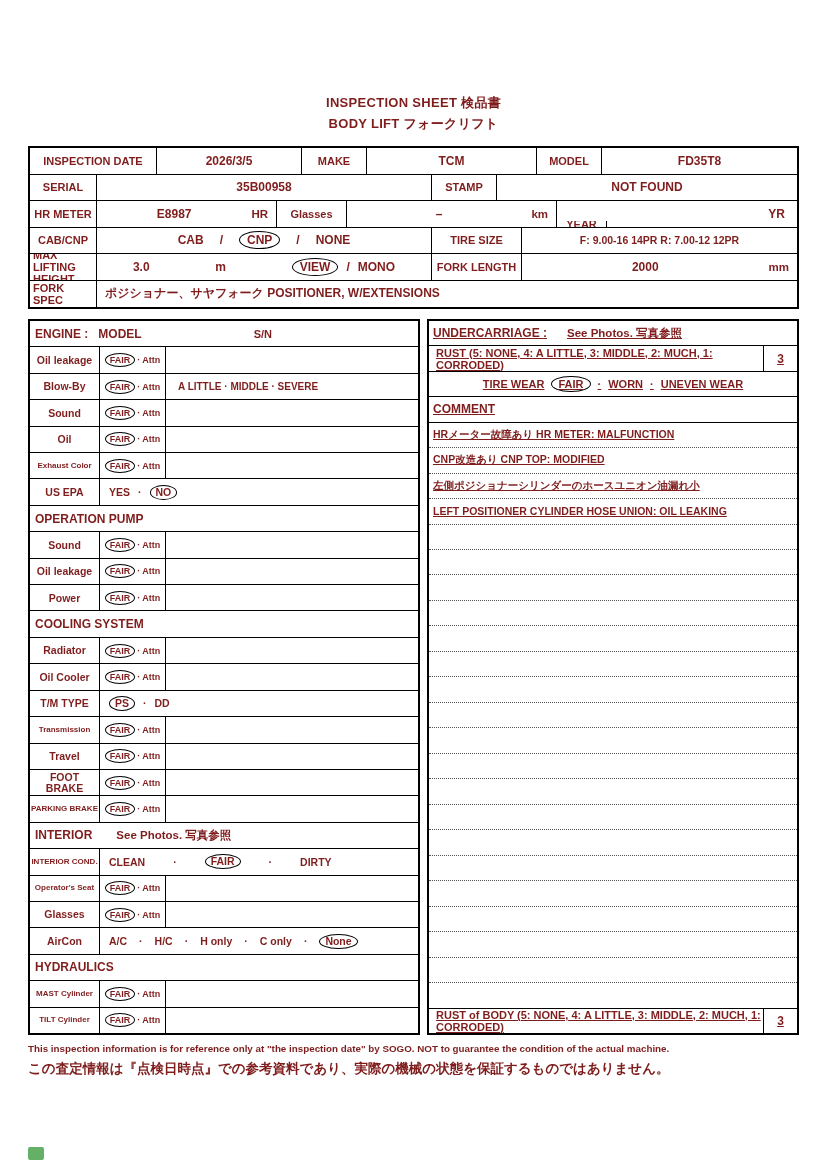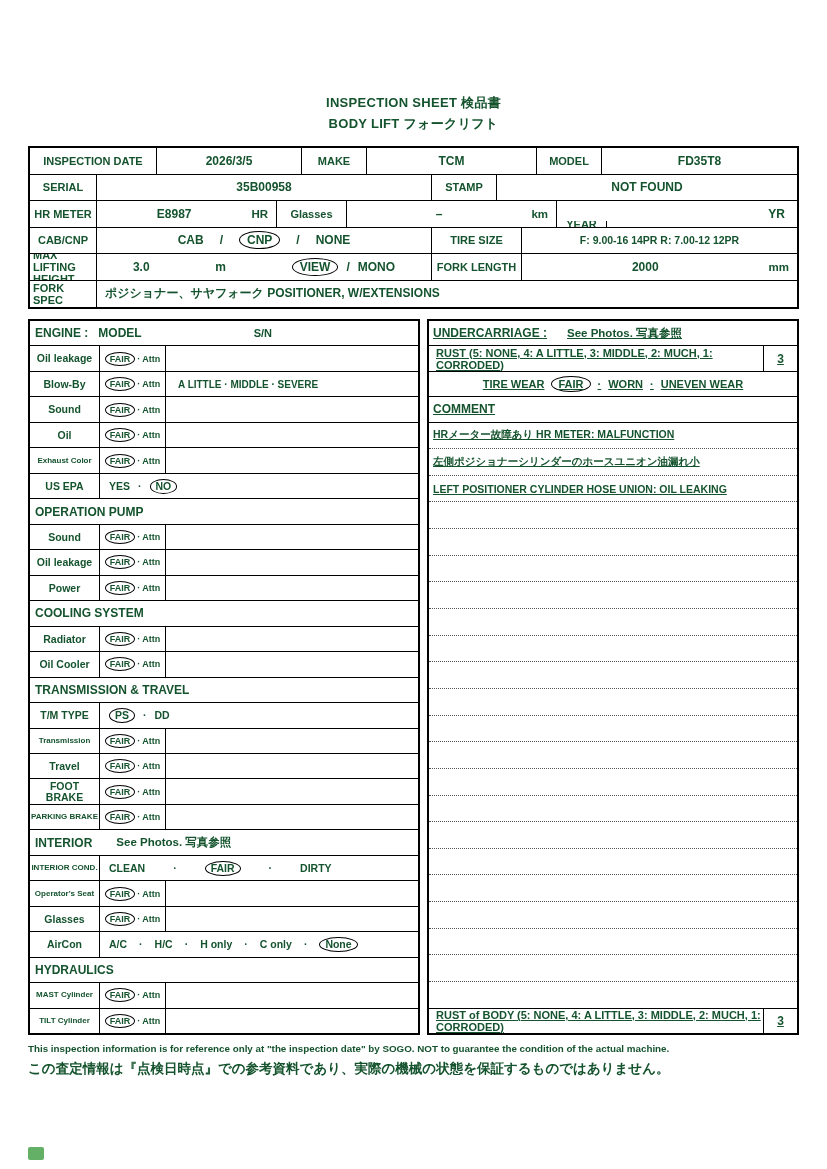--- a/index.html
+++ b/index.html
@@ -1,18 +1,18 @@
 <!DOCTYPE html>
 <html><head>
 <meta charset="utf-8">
 <style>
   * { box-sizing: border-box; margin: 0; padding: 0; }
   html, body { background: #ffffff; }
   .page {
-    position: relative; width: 827px; height: 1169px; background: #fff; color: #14532d;
+    position: relative; width: 827px; height: 1169px; background: #fff; color: #7f1d1d;
     font-family: "Liberation Sans", "DejaVu Sans", sans-serif; font-weight: bold; overflow: hidden;
   }
   .titles { position: absolute; top: 92px; left: 0; width: 100%; text-align: center; }
   .title { font-size: 13px; line-height: 21px; letter-spacing: 0.3px; }
 
   
   .header-table { position: absolute; top: 146px; left: 28px; width: 771px; border: 2px solid #000; }
   .hrow { display: flex; height: 26.5px; border-bottom: 1px solid #000; }
   .hrow:last-child { border-bottom: 0; }
   .hcell { display: flex; align-items: center; justify-content: center; border-right: 1px solid #000; font-size: 12px; padding: 0 3px; overflow: hidden; }
@@ -253,23 +253,20 @@
         </div>
         <div class="lrow item">
           <div class="lbl">Oil Cooler</div>
           <div class="rating">
             <span class="circled">FAIR</span>
             <span class="sep">·</span>
             <span class="opt">Attn</span>
           </div>
           <div class="rest"></div>
         </div>
-        <div class="lrow section">
-          <span class="sec-main">TRANSMISSION &amp; TRAVEL</span>
-        </div>
         <div class="lrow choice">
           <div class="lbl">T/M TYPE</div>
           <div class="choices" style="gap: 8px;">
             <span class="circled">PS</span>
             <span class="sep">·</span>
             <span class="opt">DD</span>
           </div>
         </div>
         <div class="lrow item">
           <div class="lbl small">Transmission</div>
@@ -393,20 +390,21 @@
             <span class="opt">WORN</span>
             <span class="sep">·</span>
             <span class="opt">UNEVEN WEAR</span>
           </span>
       </div>
       <div class="rrow chead">
         <span>COMMENT</span>
       </div>
       <div class="comment-area" id="comment-lines">
           <div class="cline">HRメーター故障あり  HR METER: MALFUNCTION</div>
+          <div class="cline">CNP改造あり  CNP TOP: MODIFIED</div>
           <div class="cline">左側ポジショナーシリンダーのホースユニオン油漏れ小</div>
           <div class="cline">LEFT POSITIONER CYLINDER HOSE UNION: OIL LEAKING</div>
           <div class="cline"></div>
           <div class="cline"></div>
           <div class="cline"></div>
           <div class="cline"></div>
           <div class="cline"></div>
           <div class="cline"></div>
           <div class="cline"></div>
           <div class="cline"></div>

